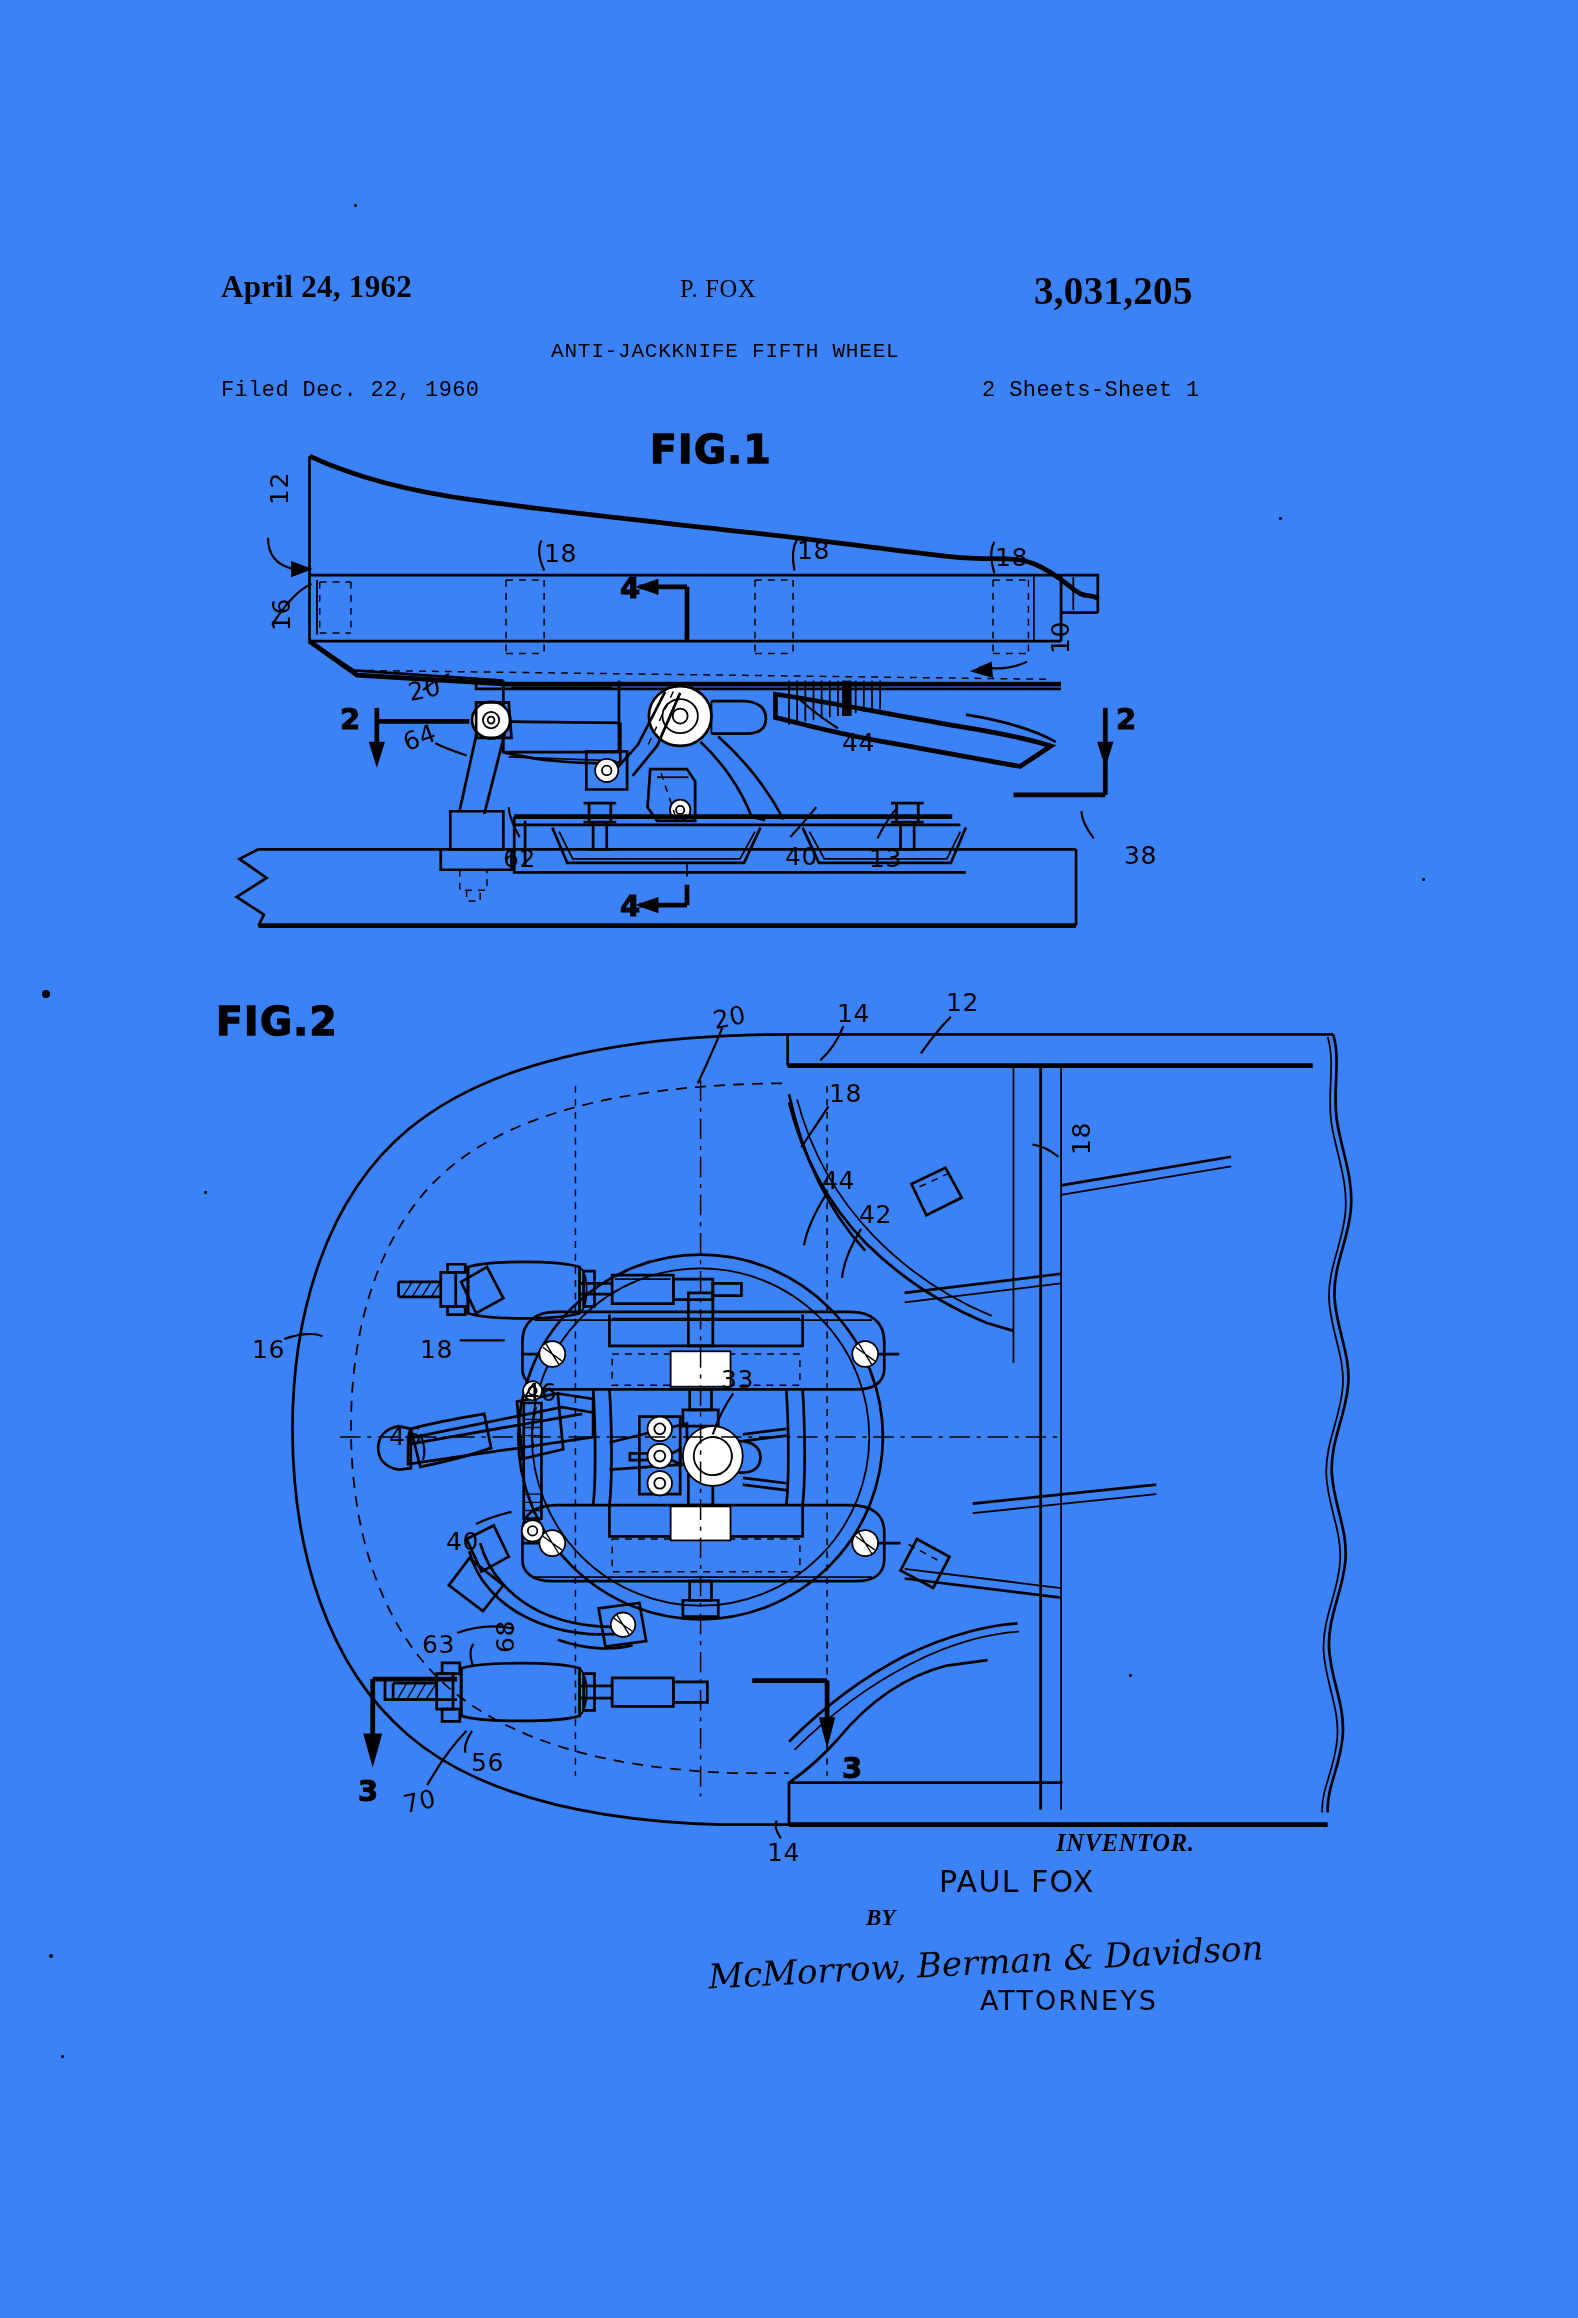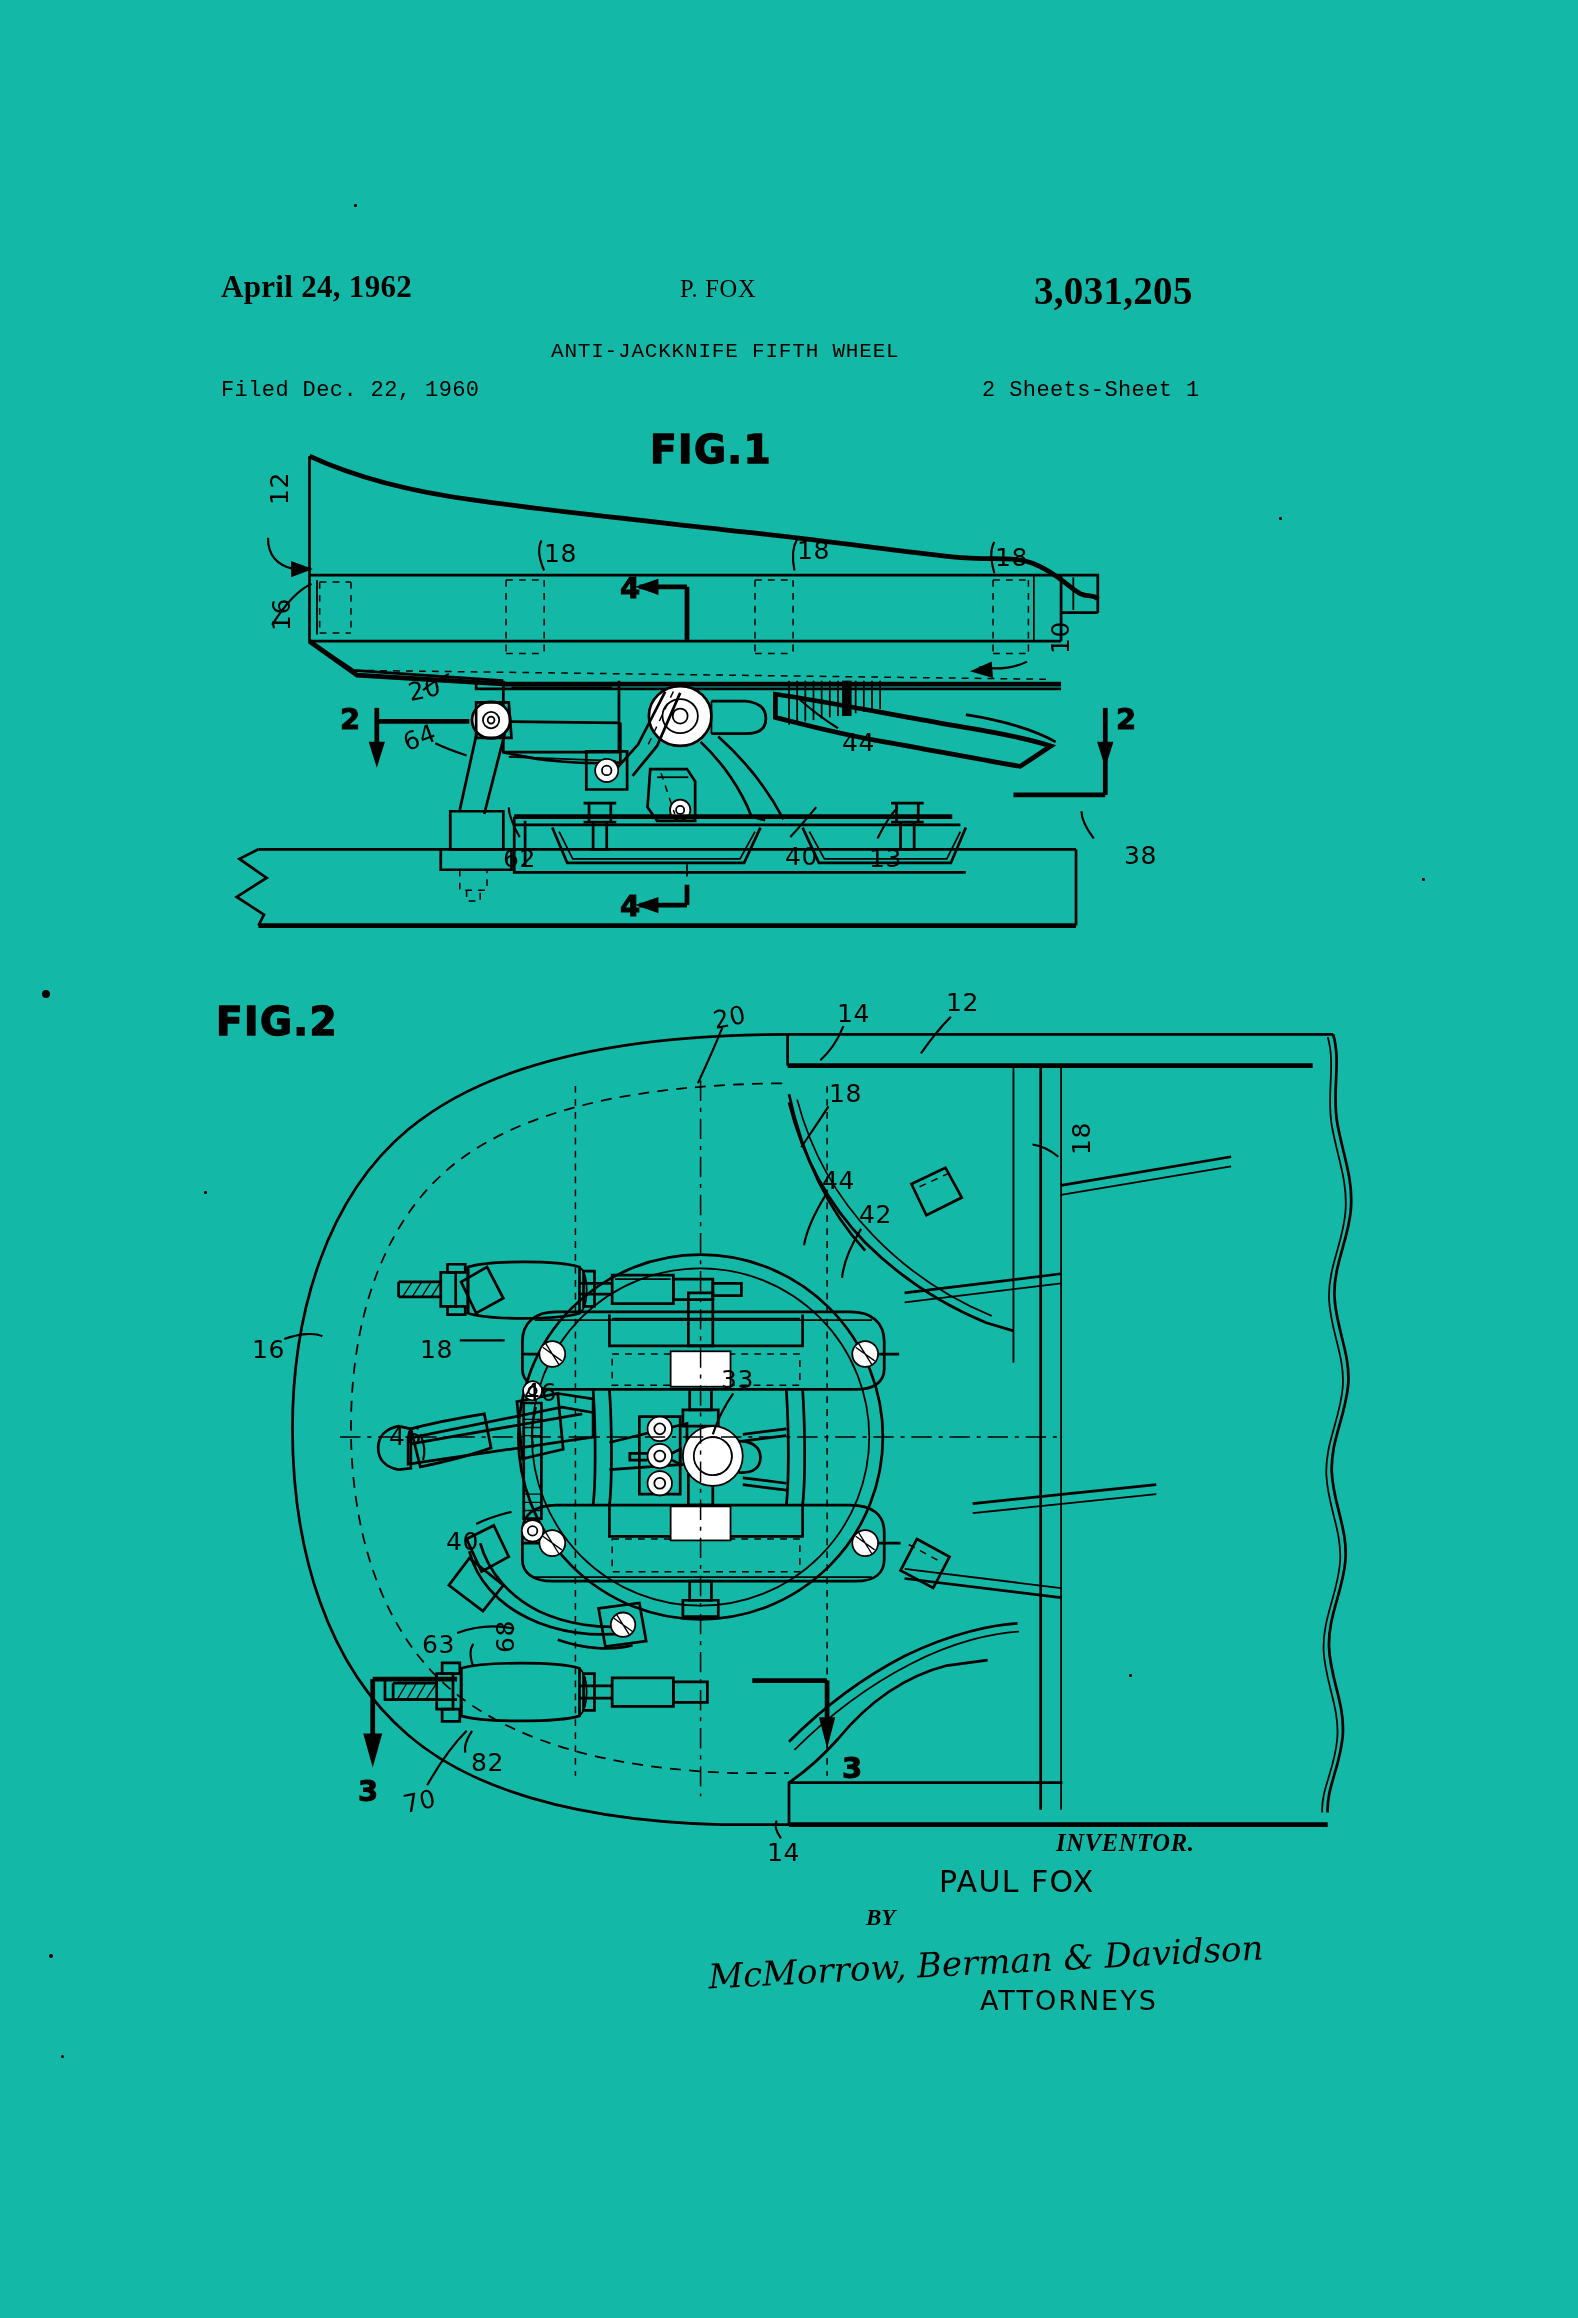--- a/index.html
+++ b/index.html
@@ -13,21 +13,21 @@
     height: 2319px;
     position: relative;
     font-family: "Liberation Serif", serif;
     color: #000000;
     overflow: hidden;
   }
 
   .page {
     position: absolute;
     inset: 0;
-    background: #14b8a6;
+    background: #3b82f6;
   }
 
   
   .hdr-date {
     position: absolute;
     left: 221px;
     top: 269px;
     font-family: "Liberation Serif", serif;
     font-weight: bold;
     font-size: 31px;
@@ -626,21 +626,21 @@
   <div class="ref" style="left:822px; top:1166px;">44</div>
   <div class="ref" style="left:859px; top:1200px;">42</div>
   <div class="ref" style="left:252px; top:1335px;">16</div>
   <div class="ref" style="left:420px; top:1335px;">18</div>
   <div class="ref" style="left:524px; top:1378px;">46</div>
   <div class="ref" style="left:389px; top:1422px;">46</div>
   <div class="ref" style="left:721px; top:1365px;">33</div>
   <div class="ref" style="left:446px; top:1527px;">40</div>
   <div class="ref" style="left:422px; top:1630px;">63</div>
   <div class="ref rot" style="left:491px; top:1653px;">68</div>
-  <div class="ref" style="left:471px; top:1748px;">82</div>
+  <div class="ref" style="left:471px; top:1748px;">56</div>
   <div class="ref tilt" style="left:403px; top:1787px;">70</div>
   <div class="ref" style="left:767px; top:1838px;">14</div>
 
   <div class="secnum" style="left:358px; top:1774px;">3</div>
   <div class="secnum" style="left:842px; top:1751px;">3</div>
 
   <div class="sig-inventor">INVENTOR.</div>
   <div class="sig-name">PAUL FOX</div>
   <div class="sig-by">BY</div>
   <div class="sig-cursive">McMorrow, Berman &amp; Davidson</div>

